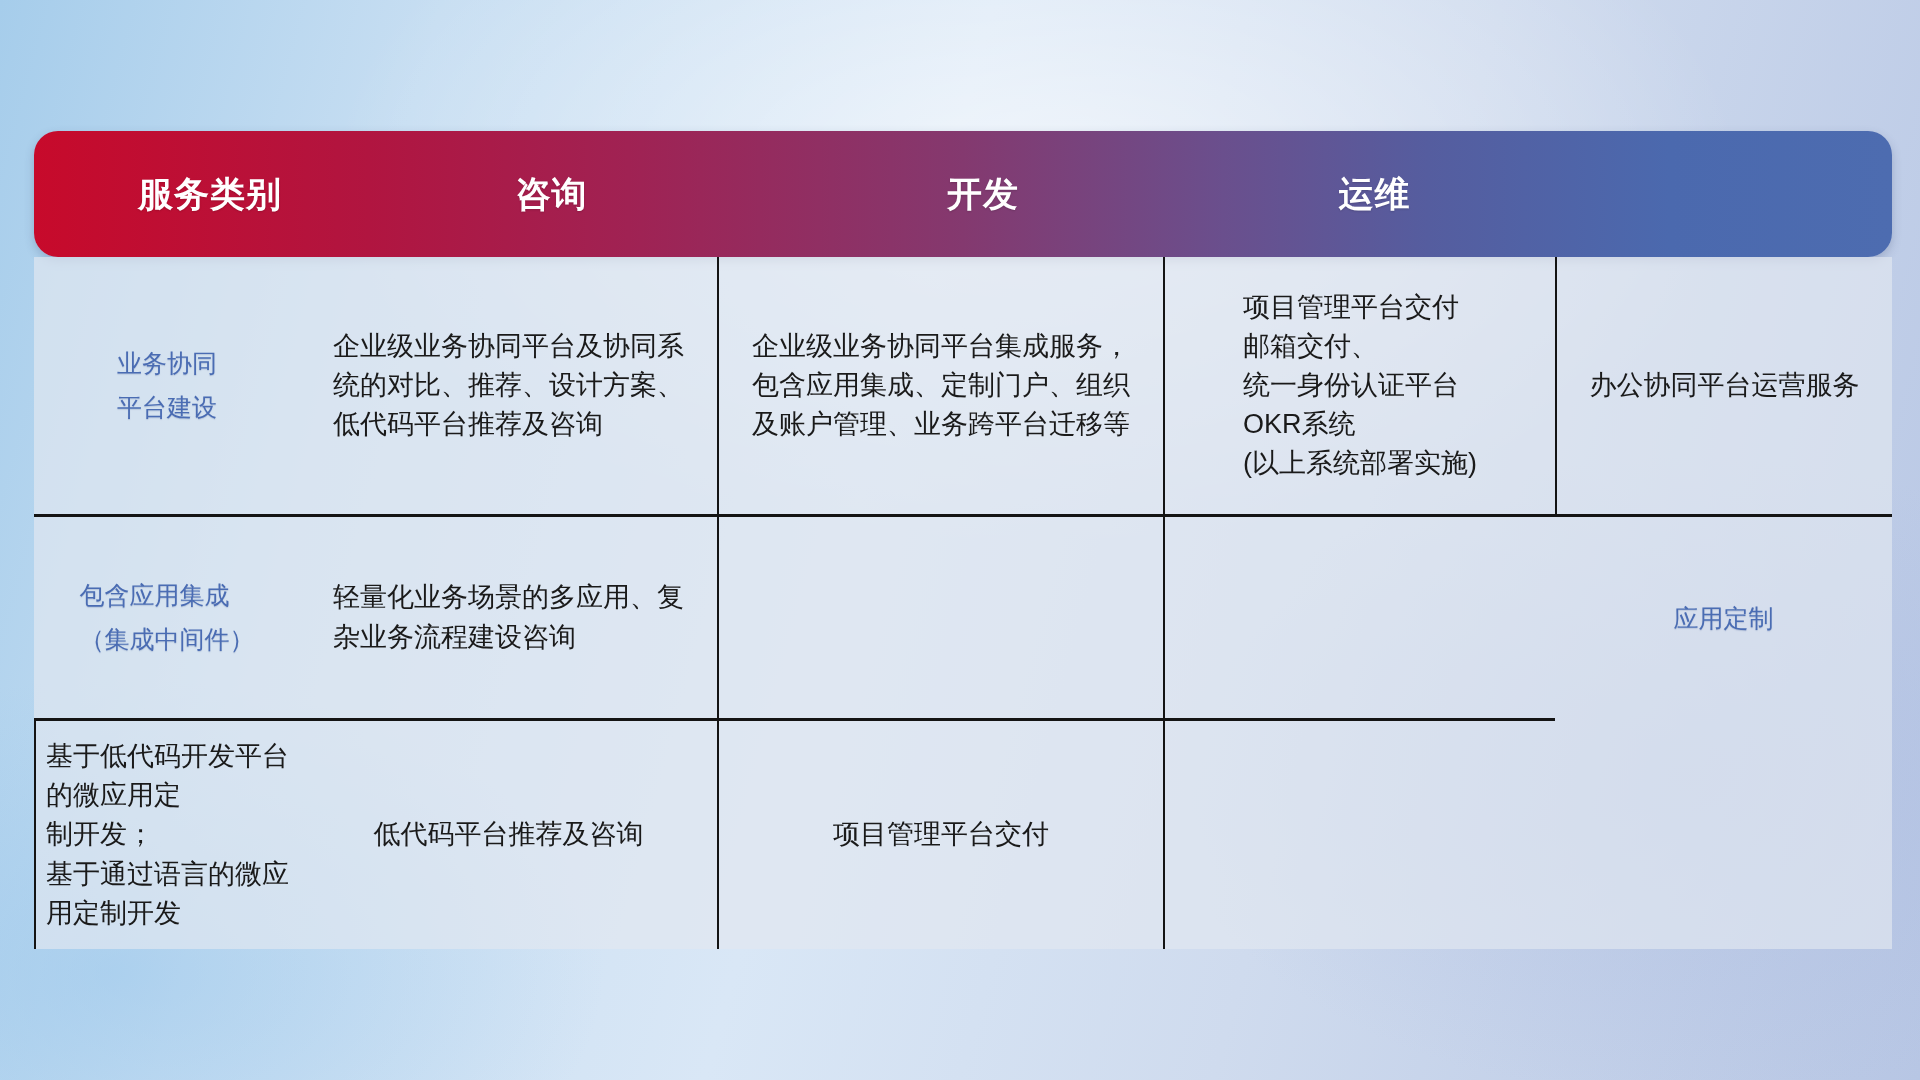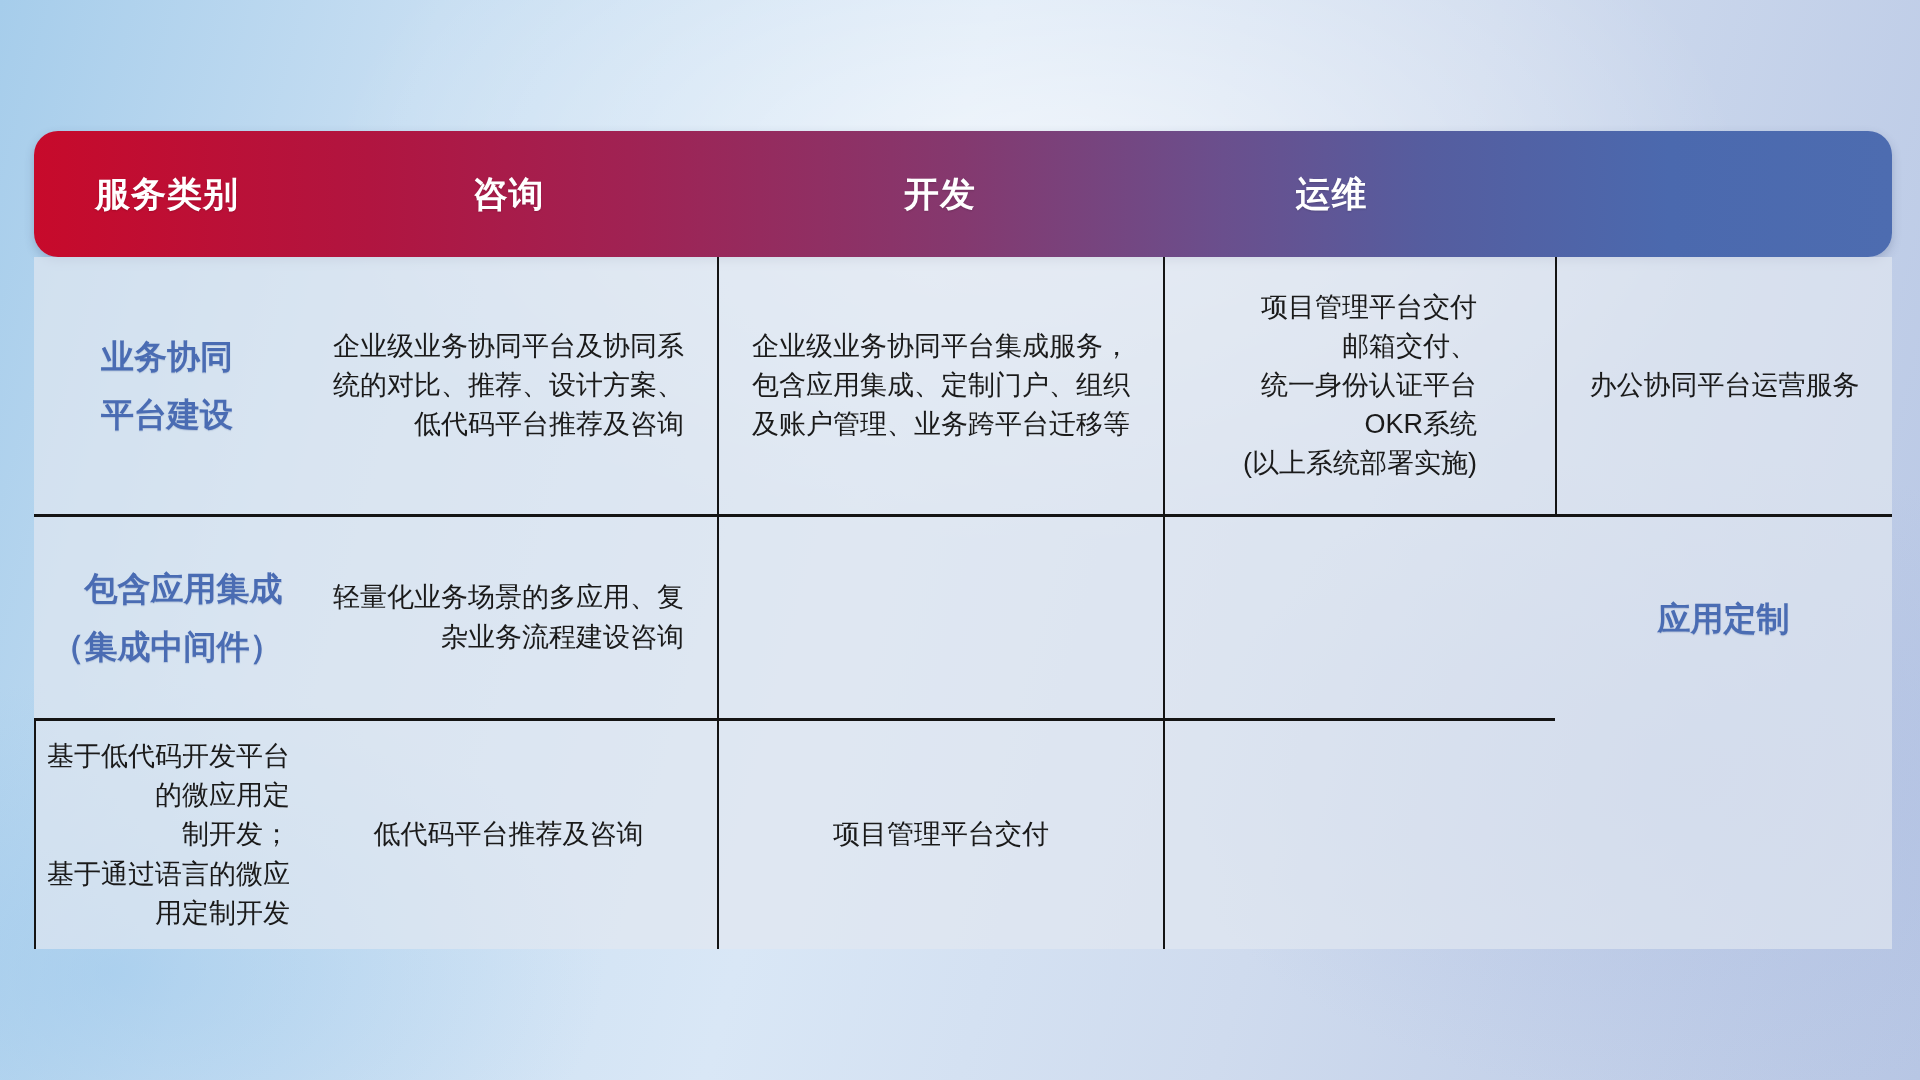--- a/index.html
+++ b/index.html
@@ -23,20 +23,21 @@
     left: 34px;
     top: 131px;
     width: 1858px;
   }
   .table-header {
     display: flex;
     height: 126px;
     border-radius: 24px;
     background: linear-gradient(90deg, #c70a2b 0%, #b11540 18%, #a02253 32%, #84396f 50%, #6a4f8d 64%, #555d9f 75%, #4b69ae 88%, #4d6cb0 100%);
     box-shadow: 0 4px 10px rgba(60,70,110,0.25);
+    padding-left: 43px;
   }
   .hcell {
     display: flex;
     align-items: center;
     justify-content: center;
     color: #ffffff;
     font-size: 35px;
     font-weight: bold;
     letter-spacing: 1px;
     text-shadow: 0 1px 2px rgba(0,0,0,0.15);
@@ -51,32 +52,32 @@
     display: grid;
     grid-template-columns: 266px 417px 446px 392px 337px;
     grid-template-rows: 260px 204px 228px;
     width: 1858px;
     background: rgba(225,231,240,0.68);
   }
   .cell {
     display: flex;
     align-items: center;
     justify-content: center;
-    text-align: right;
+    text-align: left;
     font-size: 27px;
     line-height: 1.45;
     white-space: pre-line;
     padding: 10px 10px;
   }
   .cell.vline { border-left: 2px solid #141414; }
   .cell.hline { border-bottom: 3px solid #141414; }
   .cell.category {
     color: #4a6cb3;
-    font-weight: bold;
-    font-size: 33px;
+    font-weight: normal;
+    font-size: 25px;
     line-height: 1.75;
     text-shadow: 0 1px 1px rgba(120,140,180,0.35);
   }
 </style>
 </head>
 <body>
 
 <div class="stage">
   <div class="table-wrap">
 

